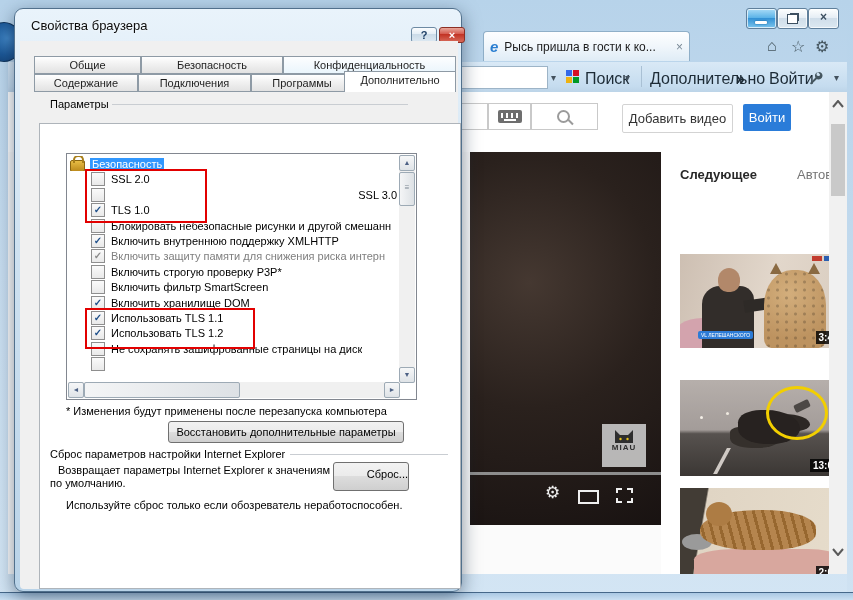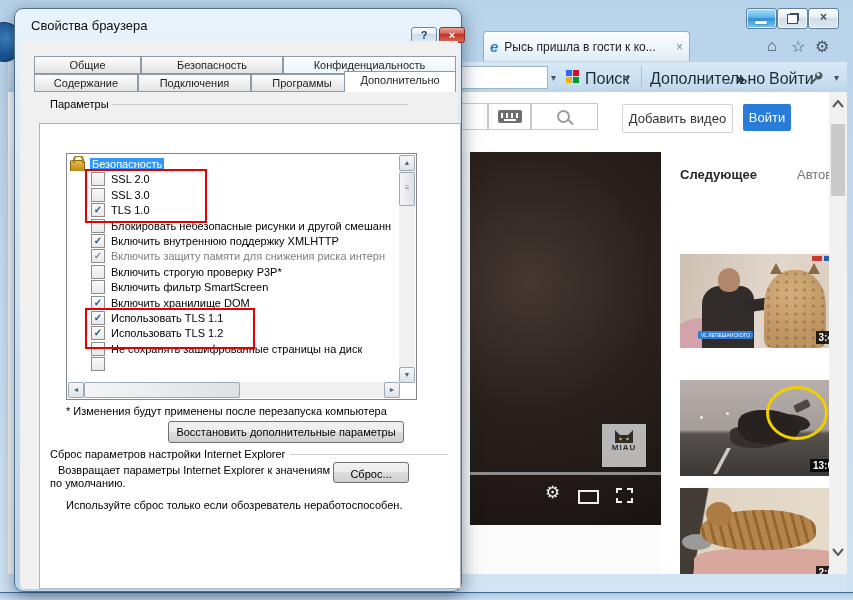--- a/index.html
+++ b/index.html
@@ -302,21 +302,21 @@
 
       <div class="abs listbox">
         <div class="lrow" style="top:2px;">
           <span class="lock"></span>
           <span class="lbl selhdr">Безопасность</span>
         </div>
         <div class="lrow" style="top:17px;">
           <span class="cb"></span>
           <span class="lbl">SSL 2.0</span>
         </div>
-        <div class="lrow" style="top:33px;">
+        <div class="lrow" style="top:33px;justify-content:space-between;">
           <span class="cb"></span>
           <span class="lbl">SSL 3.0</span>
         </div>
         <div class="lrow" style="top:48px;">
           <span class="cb">✓</span>
           <span class="lbl">TLS 1.0</span>
         </div>
         <div class="lrow" style="top:64px;">
           <span class="cb"></span>
           <span class="lbl">Блокировать небезопасные рисунки и другой смешанн</span>
@@ -372,21 +372,21 @@
         </div>
       </div>
 
       <div class="abs note" style="left:46px;top:364px;z-index:4;">* Изменения будут применены после перезапуска компьютера</div>
       <div class="wbtn" style="left:148px;top:380px;width:236px;height:22px;line-height:20px;z-index:4;">Восстановить дополнительные параметры</div>
 
       <div class="abs grp-lbl" style="left:30px;top:407px;z-index:4;">Сброс параметров настройки Internet Explorer</div>
       <div class="abs rule" style="left:270px;top:413px;width:158px;z-index:4;"></div>
       <div class="abs note" style="left:30px;top:423px;z-index:4;margin-left:8px;">Возвращает параметры Internet Explorer к значениям</div>
       <div class="abs note" style="left:30px;top:436px;z-index:4;">по умолчанию.</div>
-      <div class="wbtn" style="left:313px;top:421px;width:76px;height:21px;line-height:22px;z-index:4;">Сброс...</div>
+      <div class="wbtn" style="left:313px;top:421px;width:76px;height:29px;line-height:22px;z-index:4;text-align:right;">Сброс...</div>
       <div class="abs note" style="left:46px;top:458px;z-index:4;">Используйте сброс только если обозреватель неработоспособен.</div>
 
       <div class="wbtn focus" style="left:213px;top:522px;width:68px;height:21px;line-height:19px;">ОК</div>
       <div class="wbtn" style="left:289px;top:522px;width:68px;height:21px;line-height:19px;">Отмена</div>
       <div class="wbtn disabled" style="left:365px;top:522px;width:71px;height:21px;line-height:19px;">Применить</div>
     </div>
   </div>
 
 </div>
 

